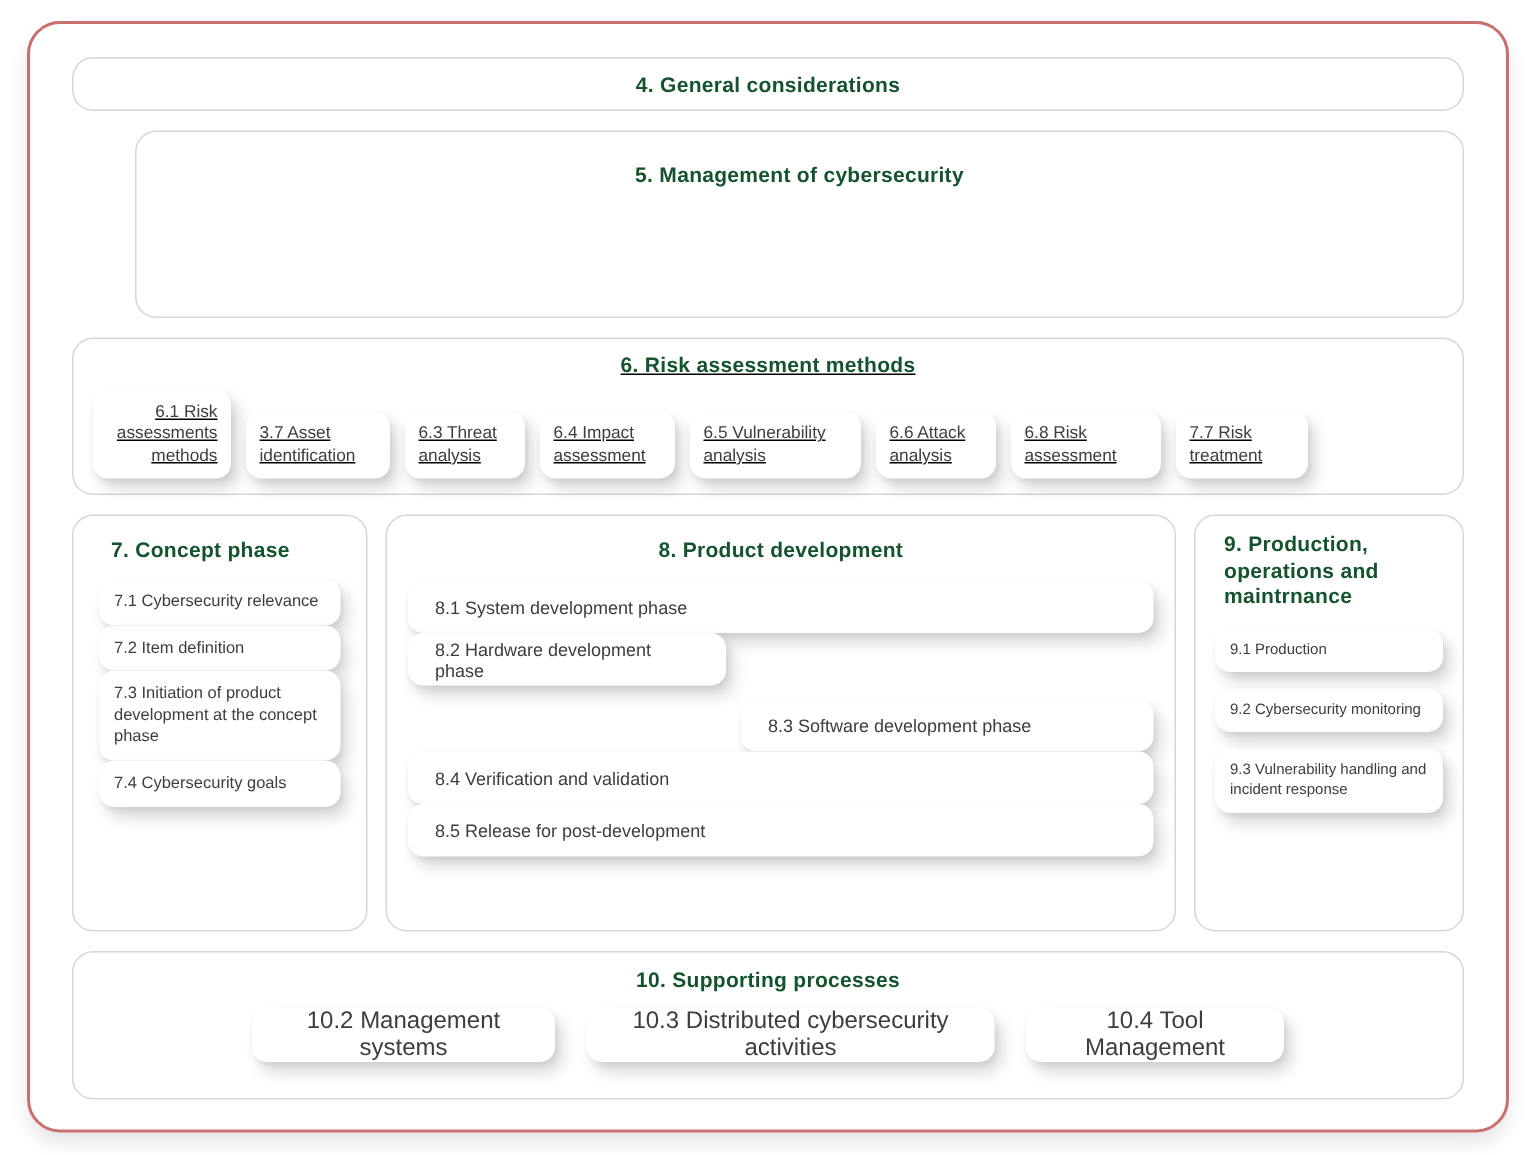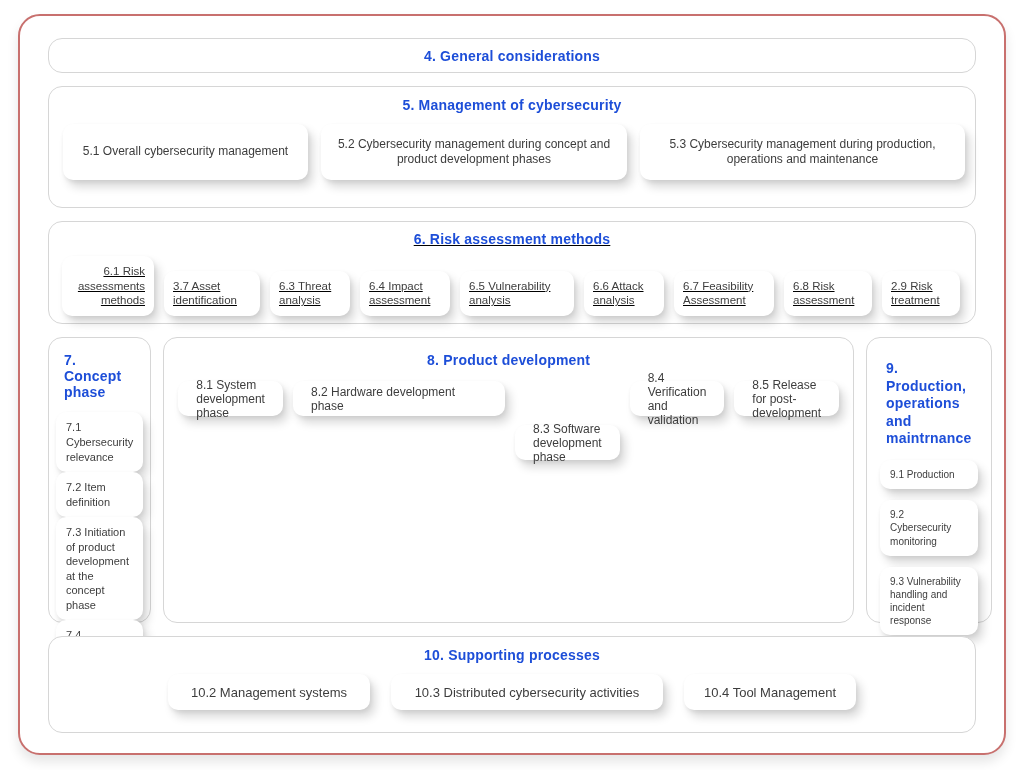--- a/index.html
+++ b/index.html
@@ -27,37 +27,37 @@
   }
   .section {
     box-sizing: border-box;
     background: #ffffff;
     border: 1px solid #d6d6d6;
     border-radius: 14px;
   }
   .section-title {
     font-weight: bold;
     font-size: 14px;
-    color: #1d4ed8;
+    color: #14532d;
     text-align: center;
     letter-spacing: 0.2px;
   }
   .card {
     box-sizing: border-box;
     background: #ffffff;
     border-radius: 10px;
     box-shadow: 5px 7px 10px rgba(0,0,0,0.15), 1px 2px 4px rgba(0,0,0,0.07);
     color: #3d3d3d;
   }
 
   
   .s4 { height: 37px; display: flex; align-items: center; justify-content: center; }
 
   
-  .s5 { height: 128px; padding: 10px 14px 0 14px; }
+  .s5 { height: 128px; padding: 20px 14px 0 14px; margin-left: 42px; }
   .s5 .section-title { margin-bottom: 11px; }
   .s5-row { display: flex; gap: 13px; }
   .r5-card {
     height: 56px;
     display: flex; align-items: center; justify-content: center;
     text-align: center;
     font-size: 12px; line-height: 1.3;
     padding: 4px 8px;
     flex: 0 0 auto;
   }
@@ -79,88 +79,82 @@
   .r6-card:nth-child(3) { width: 80px; }
   .r6-card:nth-child(4) { width: 90px; }
   .r6-card:nth-child(5) { width: 114px; }
   .r6-card:nth-child(6) { width: 80px; }
   .r6-card:nth-child(7) { width: 100px; }
   .r6-card:nth-child(8) { width: 88px; }
   .r6-card:nth-child(9) { width: 78px; }
 
   
   .middle { display: flex; gap: 12px; height: 286px; }
-  .s7 { width: 197px; padding: 12px 7px; }
+  .s7 { width: 197px; padding: 12px 17px; }
   .s7 .section-title { text-align: left; margin: 2px 8px 12px 8px; }
   .s7-col { display: flex; flex-direction: column; }
   .r7-card { font-size: 11px; line-height: 1.32; padding: 8px 10px; }
 
   .s8 { flex: 1; padding: 12px 14px; }
   .s8 .section-title { margin: 2px 0 13px 0; }
-  .s8-col { display: flex; flex-direction: row; gap: 10px; }
+  .s8-col { display: flex; flex-direction: column; }
   .r8-card {
     height: 35px;
     display: flex; align-items: center;
     padding: 0 18px;
     font-size: 12px;
   }
   .s8-split { display: flex; gap: 10px; }
   .s8-split .r8-card:nth-child(1) { flex: 0 0 212px; }
   .s8-split .r8-card:nth-child(2) { flex: 1; margin-top: 44px; }
 
-  .s9 { width: 180px; padding: 20px 13px; }
+  .s9 { width: 180px; padding: 8px 13px; }
   .s9 .section-title { text-align: left; margin: 2px 6px 12px 6px; line-height: 1.25; }
   .s9-col { display: flex; flex-direction: column; gap: 11px; }
   .r9-card { font-size: 10px; line-height: 1.32; padding: 8px 10px; }
 
   
   .s10 { height: 101px; padding: 10px 14px 0 14px; }
   .s10 .section-title { margin-bottom: 11px; }
   .s10-row { display: flex; justify-content: center; gap: 21px; }
   .r10-card {
     height: 36px;
     display: flex; align-items: center; justify-content: center;
-    font-size: 13px; text-align: center;
+    font-size: 16px; text-align: center;
     padding: 0 8px;
     flex: 0 0 auto;
   }
   .r10-card:nth-child(1) { width: 202px; }
   .r10-card:nth-child(2) { width: 272px; }
   .r10-card:nth-child(3) { width: 172px; }
 </style>
 </head>
 <body>
 
 <div class="frame">
 
   <div class="section s4">
     <div class="section-title">4. General considerations</div>
   </div>
 
   <div class="section s5">
     <div class="section-title">5. Management of cybersecurity</div>
-    <div class="s5-row">
-      <div class="card r5-card">5.1 Overall cybersecurity management</div>
-      <div class="card r5-card">5.2 Cybersecurity management during concept and product development phases</div>
-      <div class="card r5-card">5.3 Cybersecurity management during production, operations and maintenance</div>
-    </div>
   </div>
 
   <div class="section s6">
     <div class="section-title">6. Risk assessment methods</div>
     <div class="s6-row">
       <div class="card r6-card">6.1 Risk assessments methods</div>
       <div class="card r6-card">3.7 Asset identification</div>
       <div class="card r6-card">6.3 Threat analysis</div>
       <div class="card r6-card">6.4 Impact assessment</div>
       <div class="card r6-card">6.5 Vulnerability analysis</div>
       <div class="card r6-card">6.6 Attack analysis</div>
-      <div class="card r6-card">6.7 Feasibility Assessment</div>
       <div class="card r6-card">6.8 Risk assessment</div>
-      <div class="card r6-card">2.9 Risk treatment</div>
+      <div class="card r6-card">7.7 Risk treatment</div>
     </div>
   </div>
 
   <div class="middle">
 
     <div class="section s7">
       <div class="section-title">7. Concept phase</div>
       <div class="s7-col">
         <div class="card r7-card">7.1 Cybersecurity relevance</div>
         <div class="card r7-card">7.2 Item definition</div>

